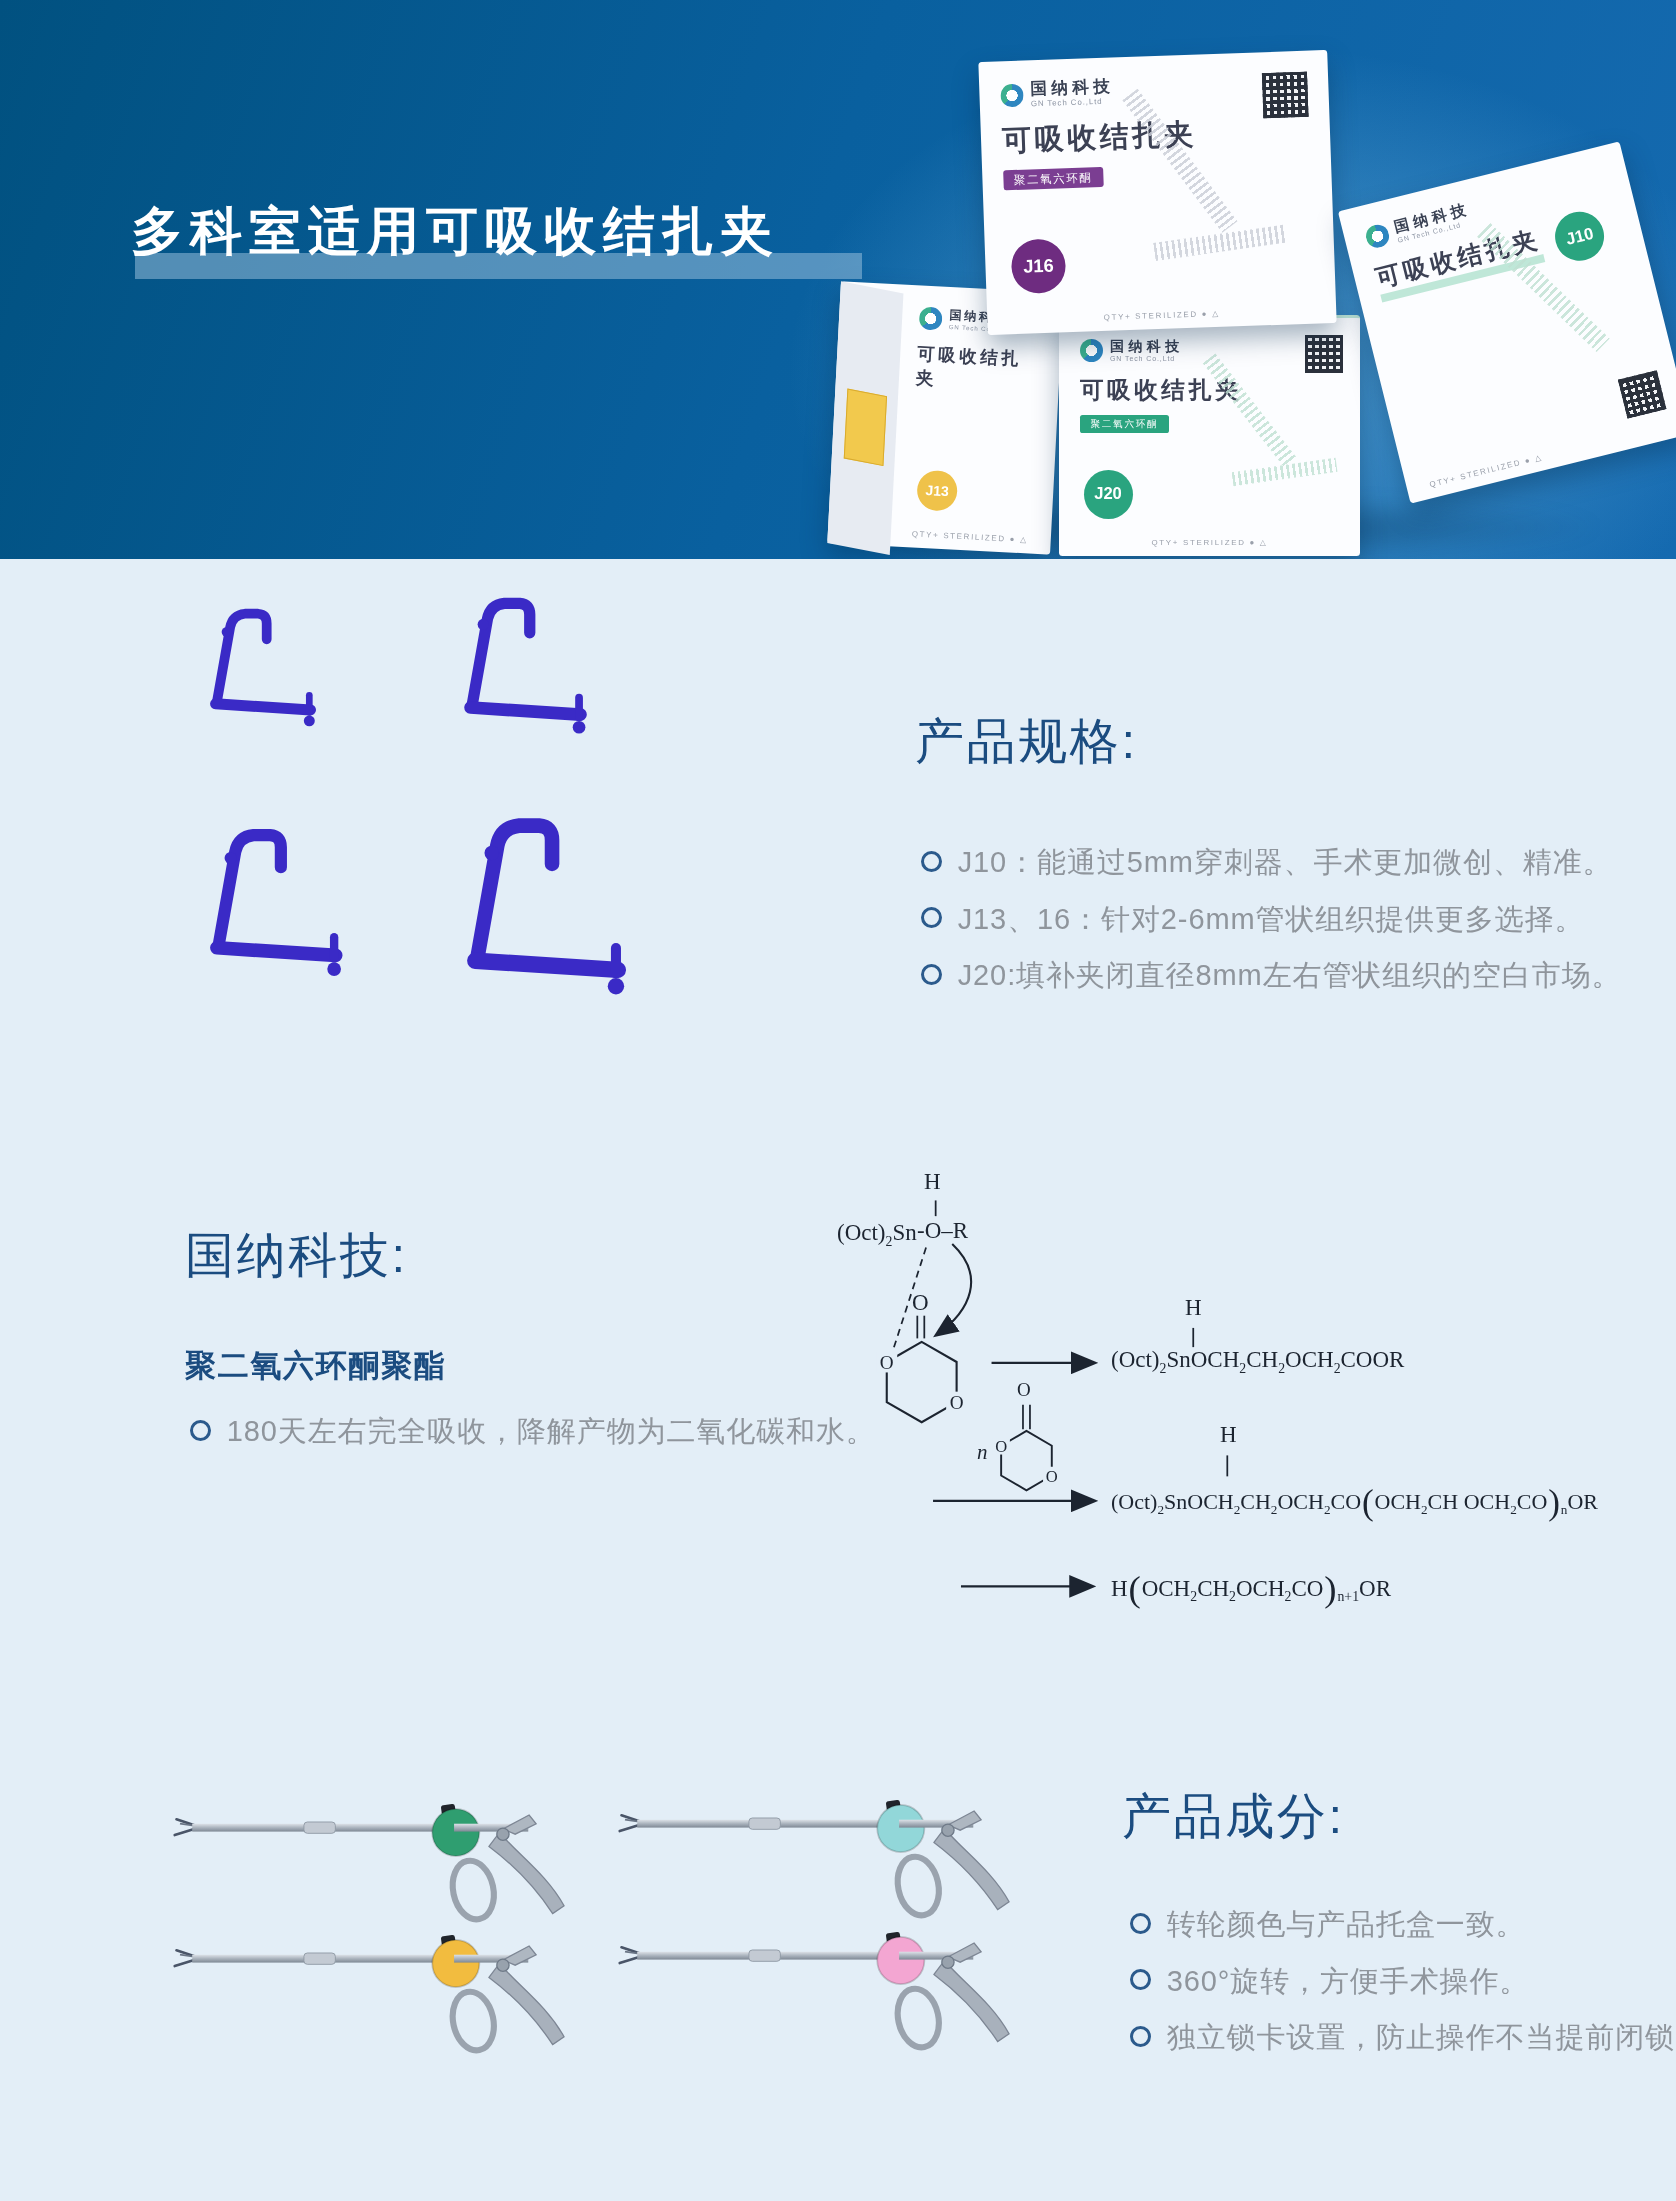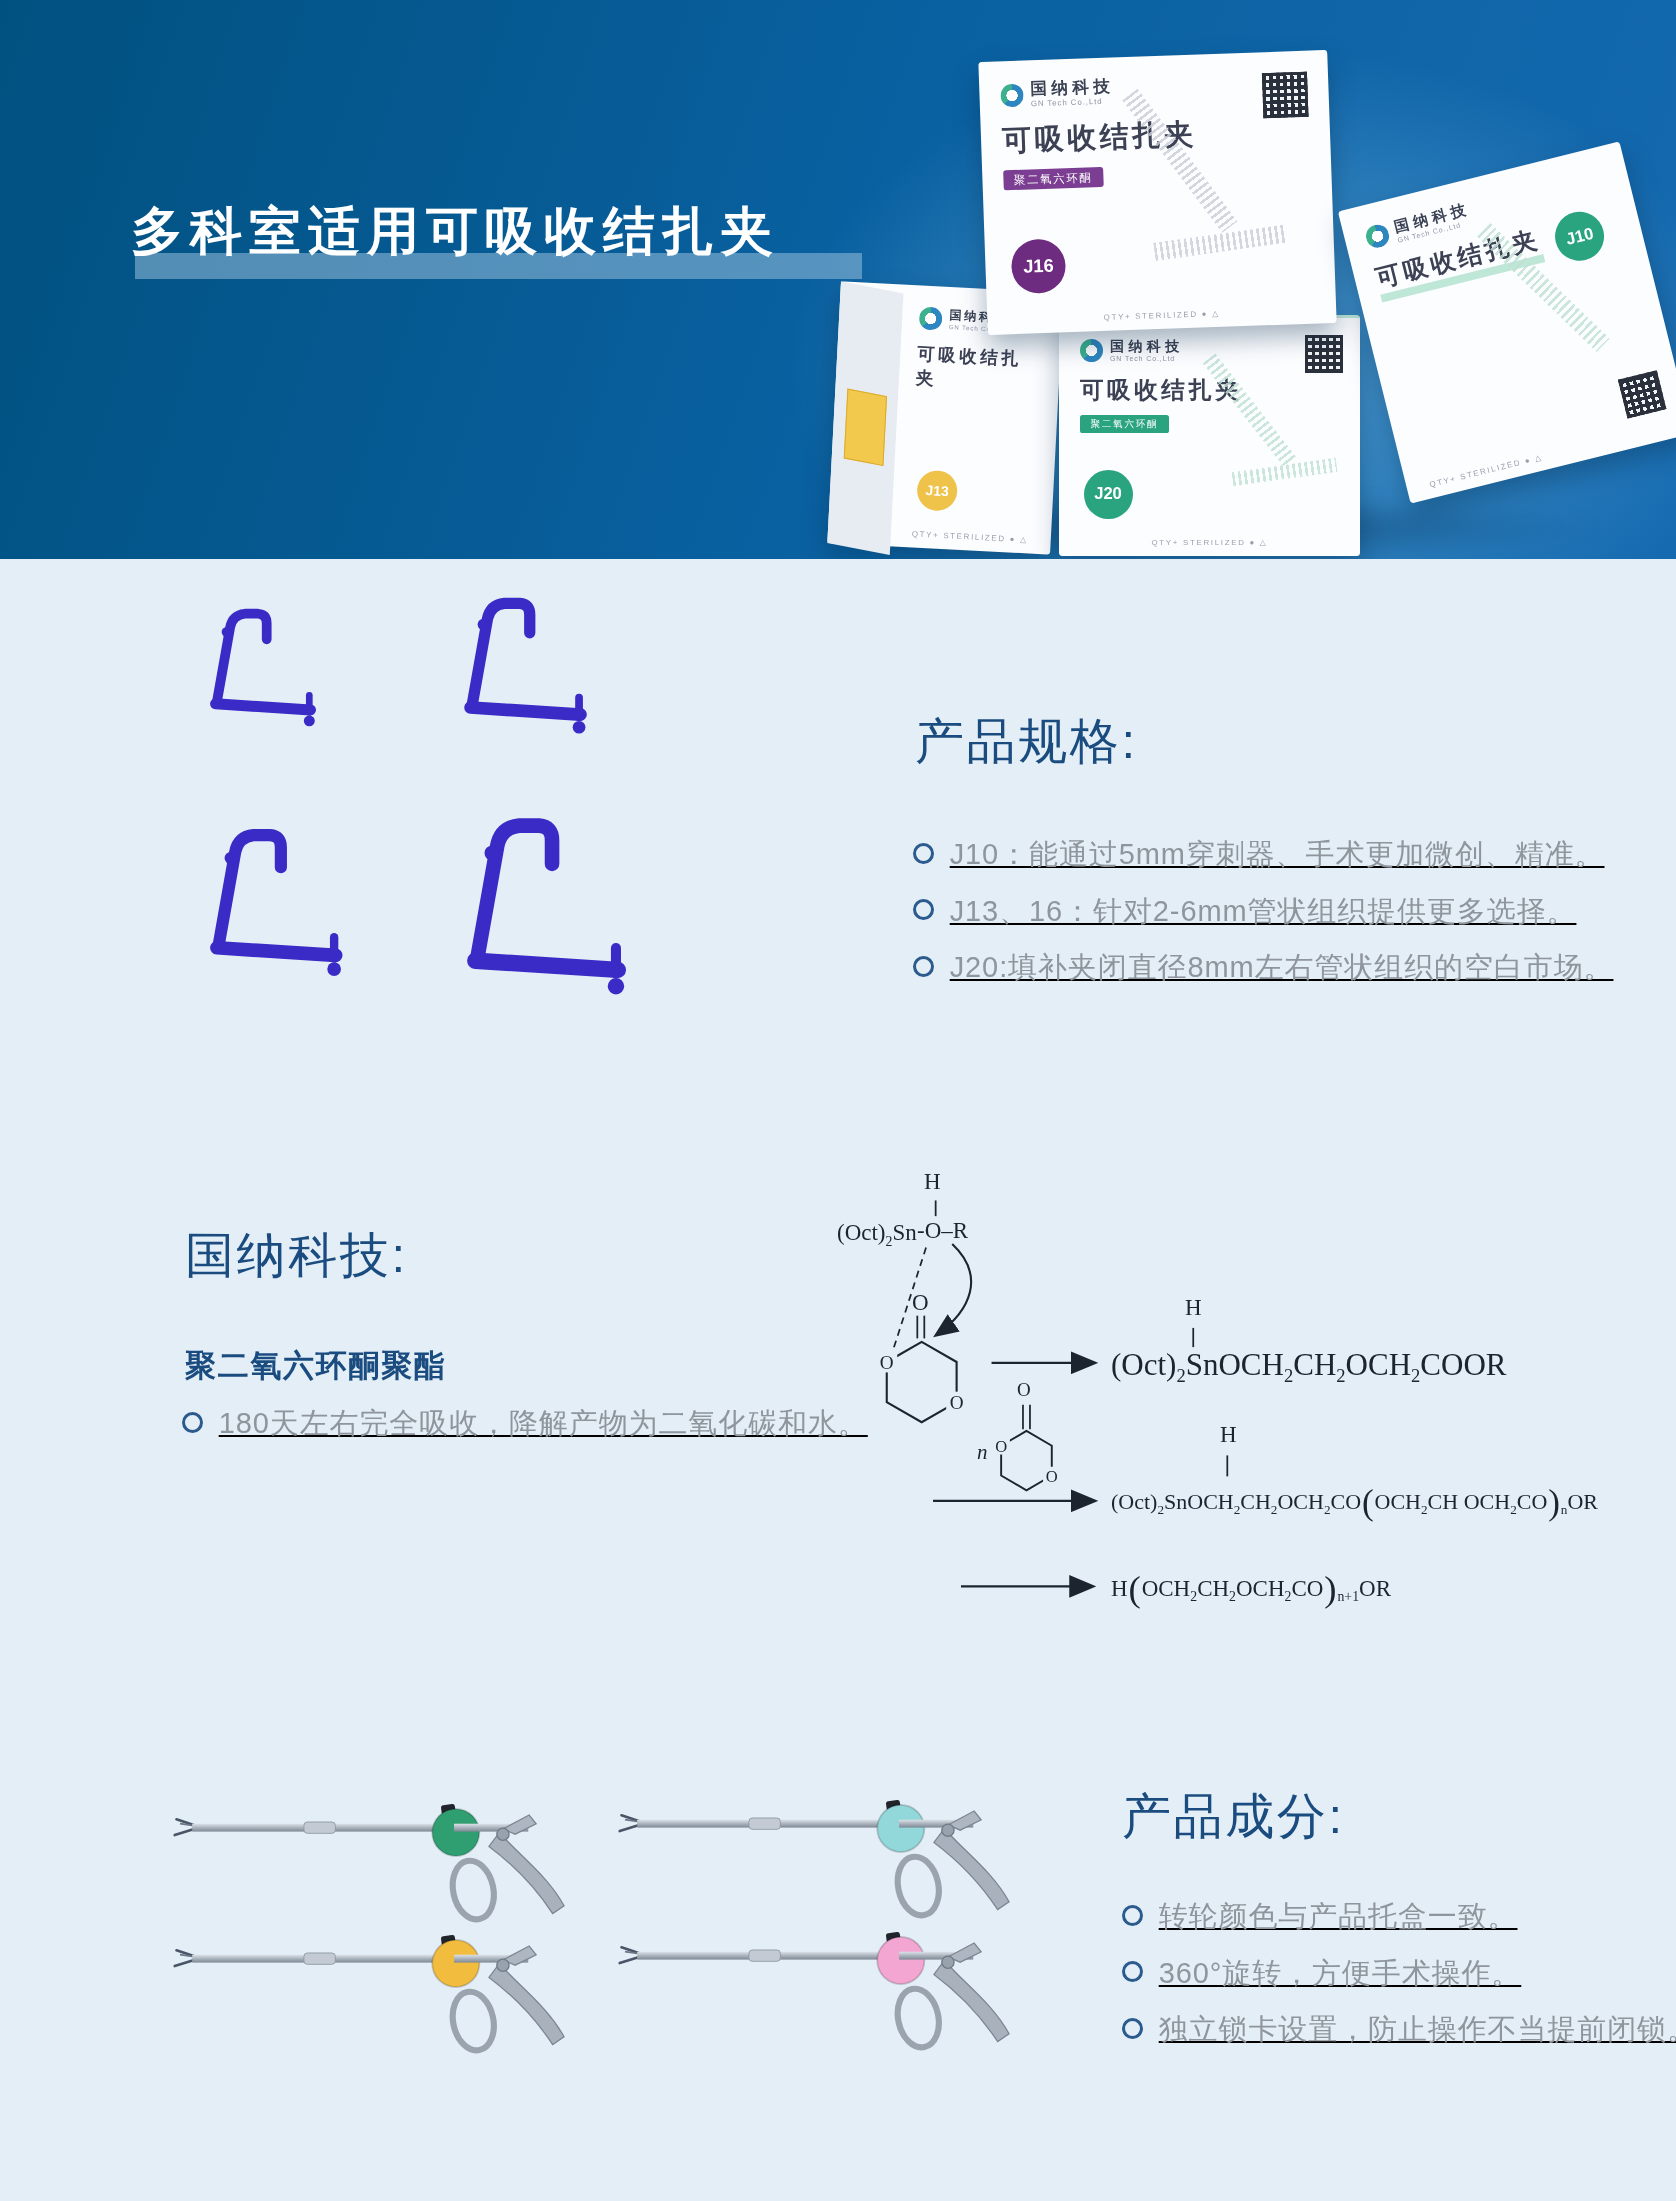--- a/index.html
+++ b/index.html
@@ -37,21 +37,21 @@
       repeating-linear-gradient(90deg,#2b313c 0 3.5px,#f2f3f6 3.5px 7px);
       outline:2.6px solid #2b313c;outline-offset:-2.6px;}
   .badge{position:absolute;border-radius:50%;color:#fff;font-weight:800;display:flex;align-items:center;justify-content:center;}
   .box-footer{position:absolute;left:0;right:0;bottom:8.7px;text-align:center;font-size:7.9px;color:#9aa0ab;letter-spacing:1.7px;}
   .wm{position:absolute;background:repeating-linear-gradient(90deg,#c9cdd6 0 2.6px,transparent 2.6px 6.1px);opacity:.8;}
   .side-face{position:absolute;left:0;top:0;bottom:0;width:63px;background:#e7ebf2;transform:skewY(8deg);transform-origin:top left;}
   .side-window{position:absolute;left:12.2px;top:105px;width:38px;height:68px;background:#f2c94d;border:1.7px solid #d9ab2e;}
 
   
   .section-heading{position:absolute;font-size:49px;font-weight:400;color:#1b4c80;letter-spacing:2.6px;}
-  .blist{position:absolute;list-style:none;margin:0;padding:0;text-decoration:underline;}
+  .blist{position:absolute;list-style:none;margin:8px;padding:0;}
   .blist li{display:flex;align-items:flex-start;gap:15.7px;margin-bottom:16.6px;
     color:#8f959c;font-size:29px;letter-spacing:0.9px;white-space:nowrap;}
   .ring{flex:0 0 auto;width:15px;height:15px;border:3.5px solid #2b5a8c;border-radius:50%;margin-top:7.9px;}
   .subheading{position:absolute;font-size:31px;font-weight:800;color:#1b4c80;letter-spacing:1.7px;}
 
   
   .clip{position:absolute;color:#3a2ac6;}
   .clip svg{display:block;width:100%;height:100%;}
 
   
@@ -257,21 +257,21 @@
 
       <line x1="150" y1="486" x2="300" y2="486" stroke="#1c2430" stroke-width="2.6" marker-end="url(#arrw)"></line>
     </svg>
 
     <span class="lbl" style="left:94px;top:7px;">H</span>
     <span class="lbl" style="left:7px;top:58px;"><span>(Oct)</span><sub>2</sub><span>Sn</span></span>
     <span class="lbl" style="left:87px;top:56px;">-O–R</span>
     <span class="lbl" style="left:82px;top:128px;">O</span>
 
     <span class="lbl" style="left:355px;top:133px;">H</span>
-    <span class="formula" style="left:281px;top:185px;font-size:31px;"><span>(Oct)</span><sub>2</sub><span>SnOCH</span><sub>2</sub><span>CH</span><sub>2</sub><span>OCH</span><sub>2</sub><span>COOR</span></span>
+    <span class="formula" style="left:281px;top:185px;font-size:23px;"><span>(Oct)</span><sub>2</sub><span>SnOCH</span><sub>2</sub><span>CH</span><sub>2</sub><span>OCH</span><sub>2</sub><span>COOR</span></span>
 
     <span class="lbl it" style="left:147px;top:278px;font-size:21px;">n</span>
     <span class="lbl" style="left:187px;top:217px;font-size:19px;">O</span>
 
     <span class="lbl" style="left:390px;top:260px;">H</span>
     <span class="formula" style="left:281px;top:321px;"><span>(Oct)</span><sub>2</sub><span>SnOCH</span><sub>2</sub><span>CH</span><sub>2</sub><span>OCH</span><sub>2</sub><span>CO</span><span class="paren">(</span><span>OCH</span><sub>2</sub><span>CH OCH</span><sub>2</sub><span>CO</span><span class="paren">)</span><sub>n</sub><span>OR</span></span>
 
     <span class="formula" style="left:281px;top:405px;font-size:23px;"><span>H</span><span class="paren">(</span><span>OCH</span><sub>2</sub><span>CH</span><sub>2</sub><span>OCH</span><sub>2</sub><span>CO</span><span class="paren">)</span><sub>n+1</sub><span>OR</span></span>
   </div>
 

